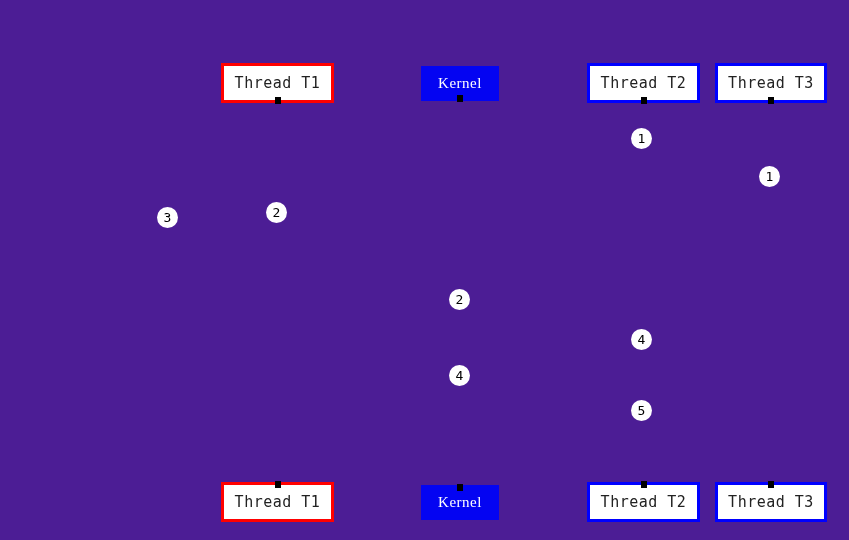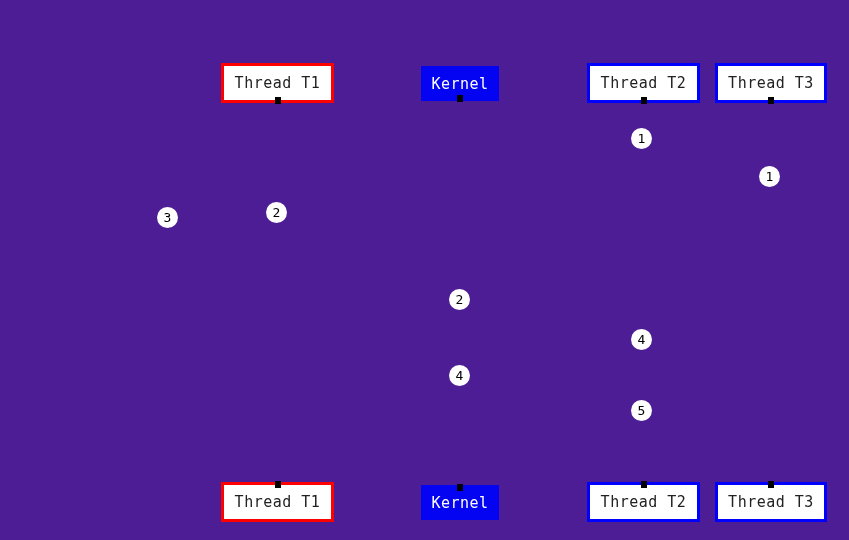--- a/index.html
+++ b/index.html
@@ -27,20 +27,21 @@
     color: #222222;
     font-size: 15px;
     letter-spacing: 0.5px;
     white-space: nowrap;
   }
   .box.red   { border-color: #ff0000; }
   .box.kernel {
     background: #0404f2;
     border-color: #0404f2;
     color: #ffffff;
+    font-family: Liberation Serif, serif;
   }
   
   .notch-bottom::after,
   .notch-top::before {
     content: "";
     position: absolute;
     left: 50%;
     transform: translateX(-50%);
     width: 6px;
     height: 7px;

